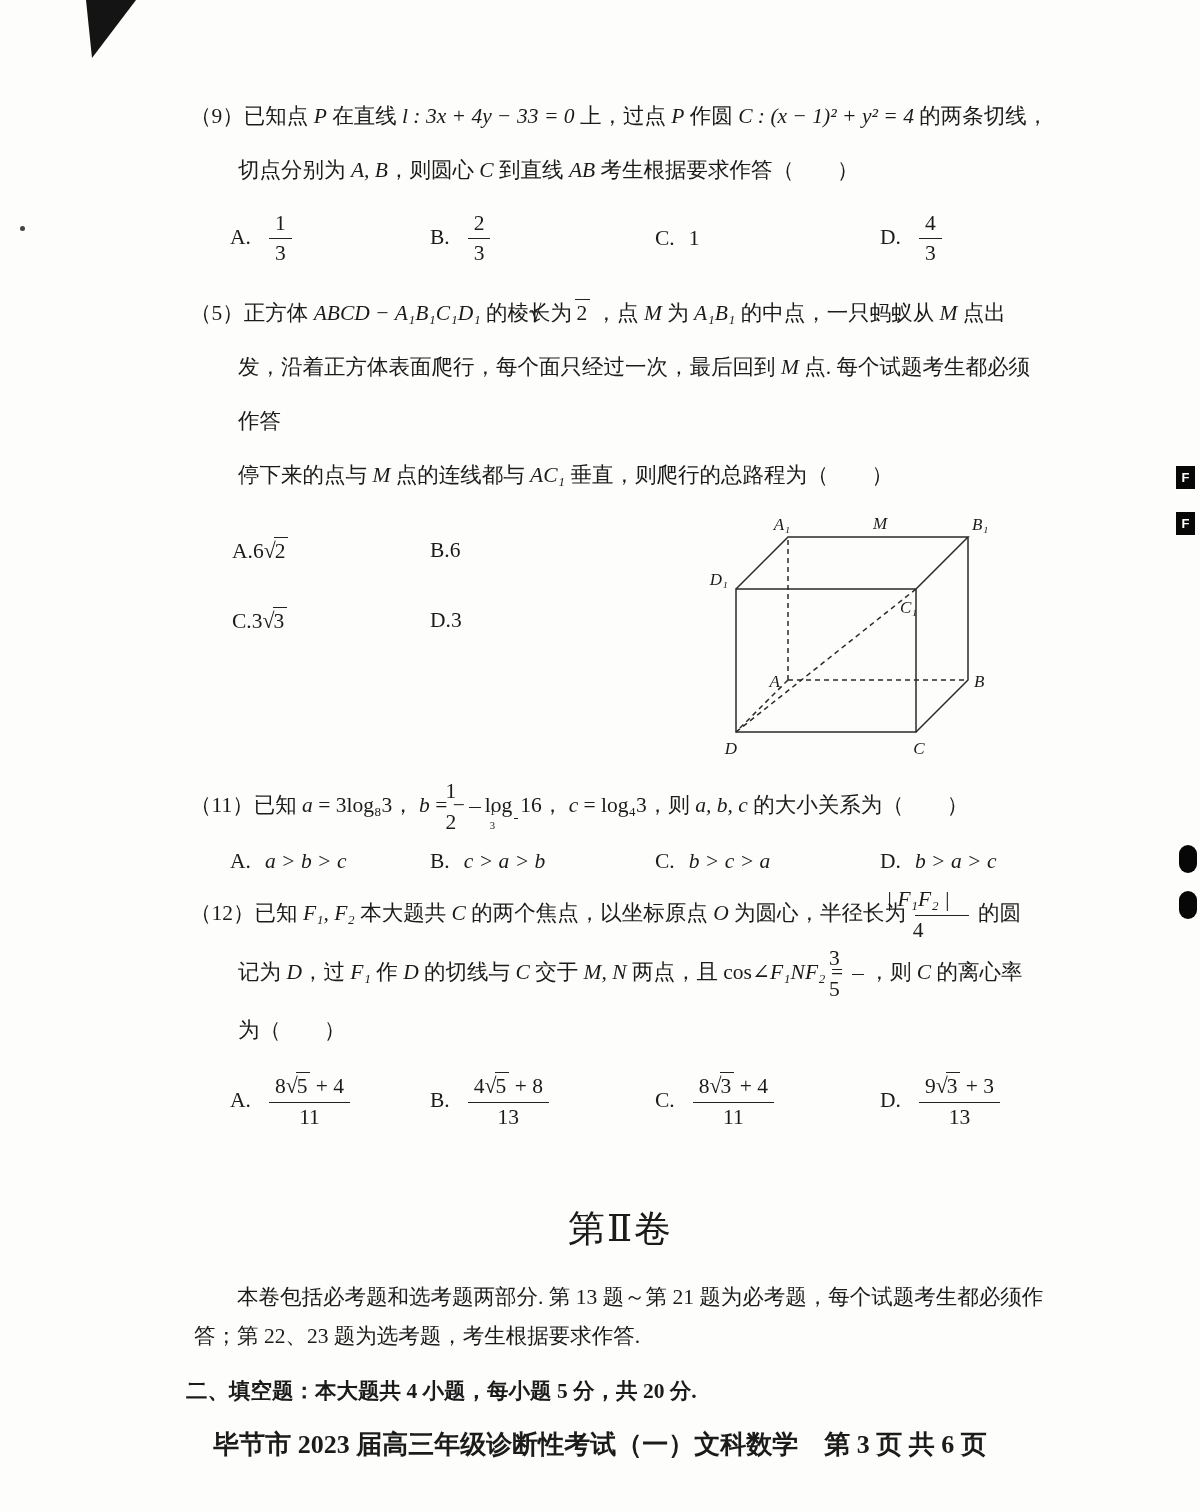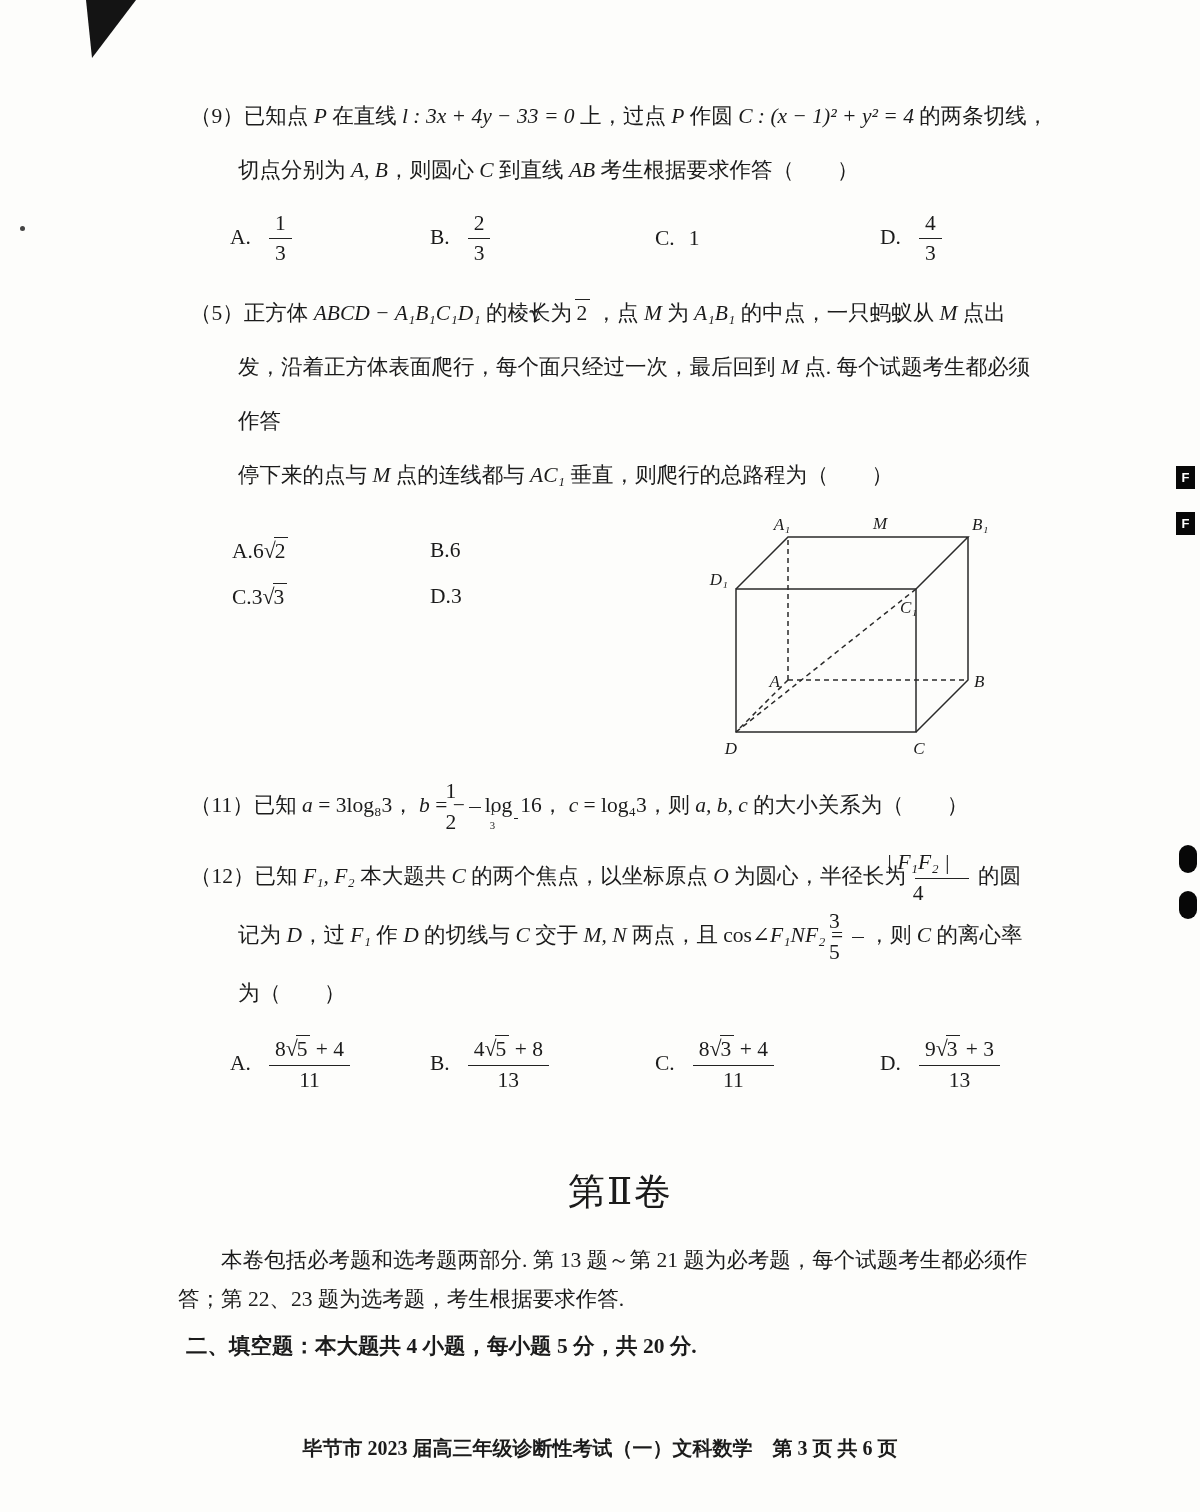--- a/index.html
+++ b/index.html
@@ -27,29 +27,29 @@
   .subfrac .num { display:block; border-bottom:1px solid #222; padding:0 2px; }
   .subfrac .den { display:block; }
   
   .opts { display:grid; grid-template-columns:200px 225px 225px auto; padding-left:52px; align-items:center; }
   .opts .lbl { margin-right:14px; }
   .opts-q9 { margin:12px 0 18px; }
   .opts-q11 { margin:2px 0 6px; }
   .opts-q12 { margin:14px 0 8px; }
   
   .q10row { display:flex; margin-top:10px; }
-  .q10opts { display:grid; grid-template-columns:198px 150px; row-gap:20px; align-content:start;
+  .q10opts { display:grid; grid-template-columns:198px 150px; row-gap:44px; align-content:start;
              padding-left:54px; padding-top:24px; }
   .cube { margin-left:128px; flex:none; }
   
   .sec-title { text-align:center; font-size:37px; font-weight:normal; margin:72px 0 24px; letter-spacing:2px; }
-  .sec-para { margin:0; line-height:1.82; text-indent:2em; }
+  .sec-para { margin:16px; line-height:1.82; text-indent:2em; }
   .sec-fill { margin:8px 8px 0; line-height:1.82; font-weight:bold; }
   
-  .footer { position:absolute; left:0; right:0; bottom:50px; text-align:center; font-weight:bold; font-size:20px; }
+  .footer { position:absolute; left:0; right:0; bottom:50px; text-align:center; font-weight:bold; font-size:26px; }
   
   .tri { position:absolute; left:86px; top:0; width:50px; height:58px; background:#141414;
          -webkit-clip-path:polygon(0 0,100% 0,12% 100%); clip-path:polygon(0 0,100% 0,12% 100%); }
   .tabF { position:absolute; right:5px; width:19px; height:23px; background:#070707; color:#fff;
           font-family:"Liberation Sans",sans-serif; font-size:13px; font-weight:bold;
           display:flex; align-items:center; justify-content:center; }
   .tabF1 { top:466px; } .tabF2 { top:512px; }
   .dot { position:absolute; right:3px; width:18px; height:28px; background:#070707; border-radius:9px; }
   .dot1 { top:845px; } .dot2 { top:891px; }
   .speck { position:absolute; left:20px; top:226px; width:5px; height:5px; background:#444; border-radius:50%; }
@@ -111,20 +111,26 @@
           <text x="192" y="99" text-anchor="start">C₁</text>
           <text x="72" y="173" text-anchor="end">A</text>
           <text x="266" y="173" text-anchor="start">B</text>
           <text x="23" y="240" text-anchor="middle">D</text>
           <text x="211" y="240" text-anchor="middle">C</text>
         </g>
       </svg>
     </div>
 
     <p class="q hang" style="margin-top:16px;"><span>（11）已知 </span><span class="mi">a</span><span> = 3log₈3</span><span>， </span><span class="mi">b</span><span> = −</span><span class="frac"><span class="num">1</span><span class="den">2</span></span><span>log</span><span class="subfrac"><span class="num">1</span><span class="den">3</span></span><span>16</span><span>， </span><span class="mi">c</span><span> = log₄3</span><span>，则 </span><span class="mi">a, b, c</span><span> 的大小关系为（　　）</span></p>
+    <div class="opts opts-q11">
+      <span><span class="lbl">A.</span><span class="mi">a &gt; b &gt; c</span></span>
+      <span><span class="lbl">B.</span><span class="mi">c &gt; a &gt; b</span></span>
+      <span><span class="lbl">C.</span><span class="mi">b &gt; c &gt; a</span></span>
+      <span><span class="lbl">D.</span><span class="mi">b &gt; a &gt; c</span></span>
+    </div>
 
     <p class="q hang"><span>（12）已知 </span><span class="mi">F₁, F₂</span><span> 本大题共 </span><span class="mi">C</span><span> 的两个焦点，以坐标原点 </span><span class="mi">O</span><span> 为圆心，半径长为 </span><span class="frac"><span class="num mi">| F₁F₂ |</span><span class="den">4</span></span><span> 的圆</span><br>
       <span>记为 </span><span class="mi">D</span><span>，过 </span><span class="mi">F₁</span><span> 作 </span><span class="mi">D</span><span> 的切线与 </span><span class="mi">C</span><span> 交于 </span><span class="mi">M, N</span><span> 两点，且 </span><span>cos∠</span><span class="mi">F₁NF₂</span><span> = </span><span class="frac"><span class="num">3</span><span class="den">5</span></span><span>，则 </span><span class="mi">C</span><span> 的离心率</span><br>
       <span>为（　　）</span>
     </p>
     <div class="opts opts-q12">
       <span><span class="lbl">A.</span><span class="frac"><span class="num"><span>8</span><span class="sqrt"><span class="sym">√</span><span class="rad">5</span></span><span> + 4</span></span><span class="den">11</span></span></span>
       <span><span class="lbl">B.</span><span class="frac"><span class="num"><span>4</span><span class="sqrt"><span class="sym">√</span><span class="rad">5</span></span><span> + 8</span></span><span class="den">13</span></span></span>
       <span><span class="lbl">C.</span><span class="frac"><span class="num"><span>8</span><span class="sqrt"><span class="sym">√</span><span class="rad">3</span></span><span> + 4</span></span><span class="den">11</span></span></span>
       <span><span class="lbl">D.</span><span class="frac"><span class="num"><span>9</span><span class="sqrt"><span class="sym">√</span><span class="rad">3</span></span><span> + 3</span></span><span class="den">13</span></span></span>

